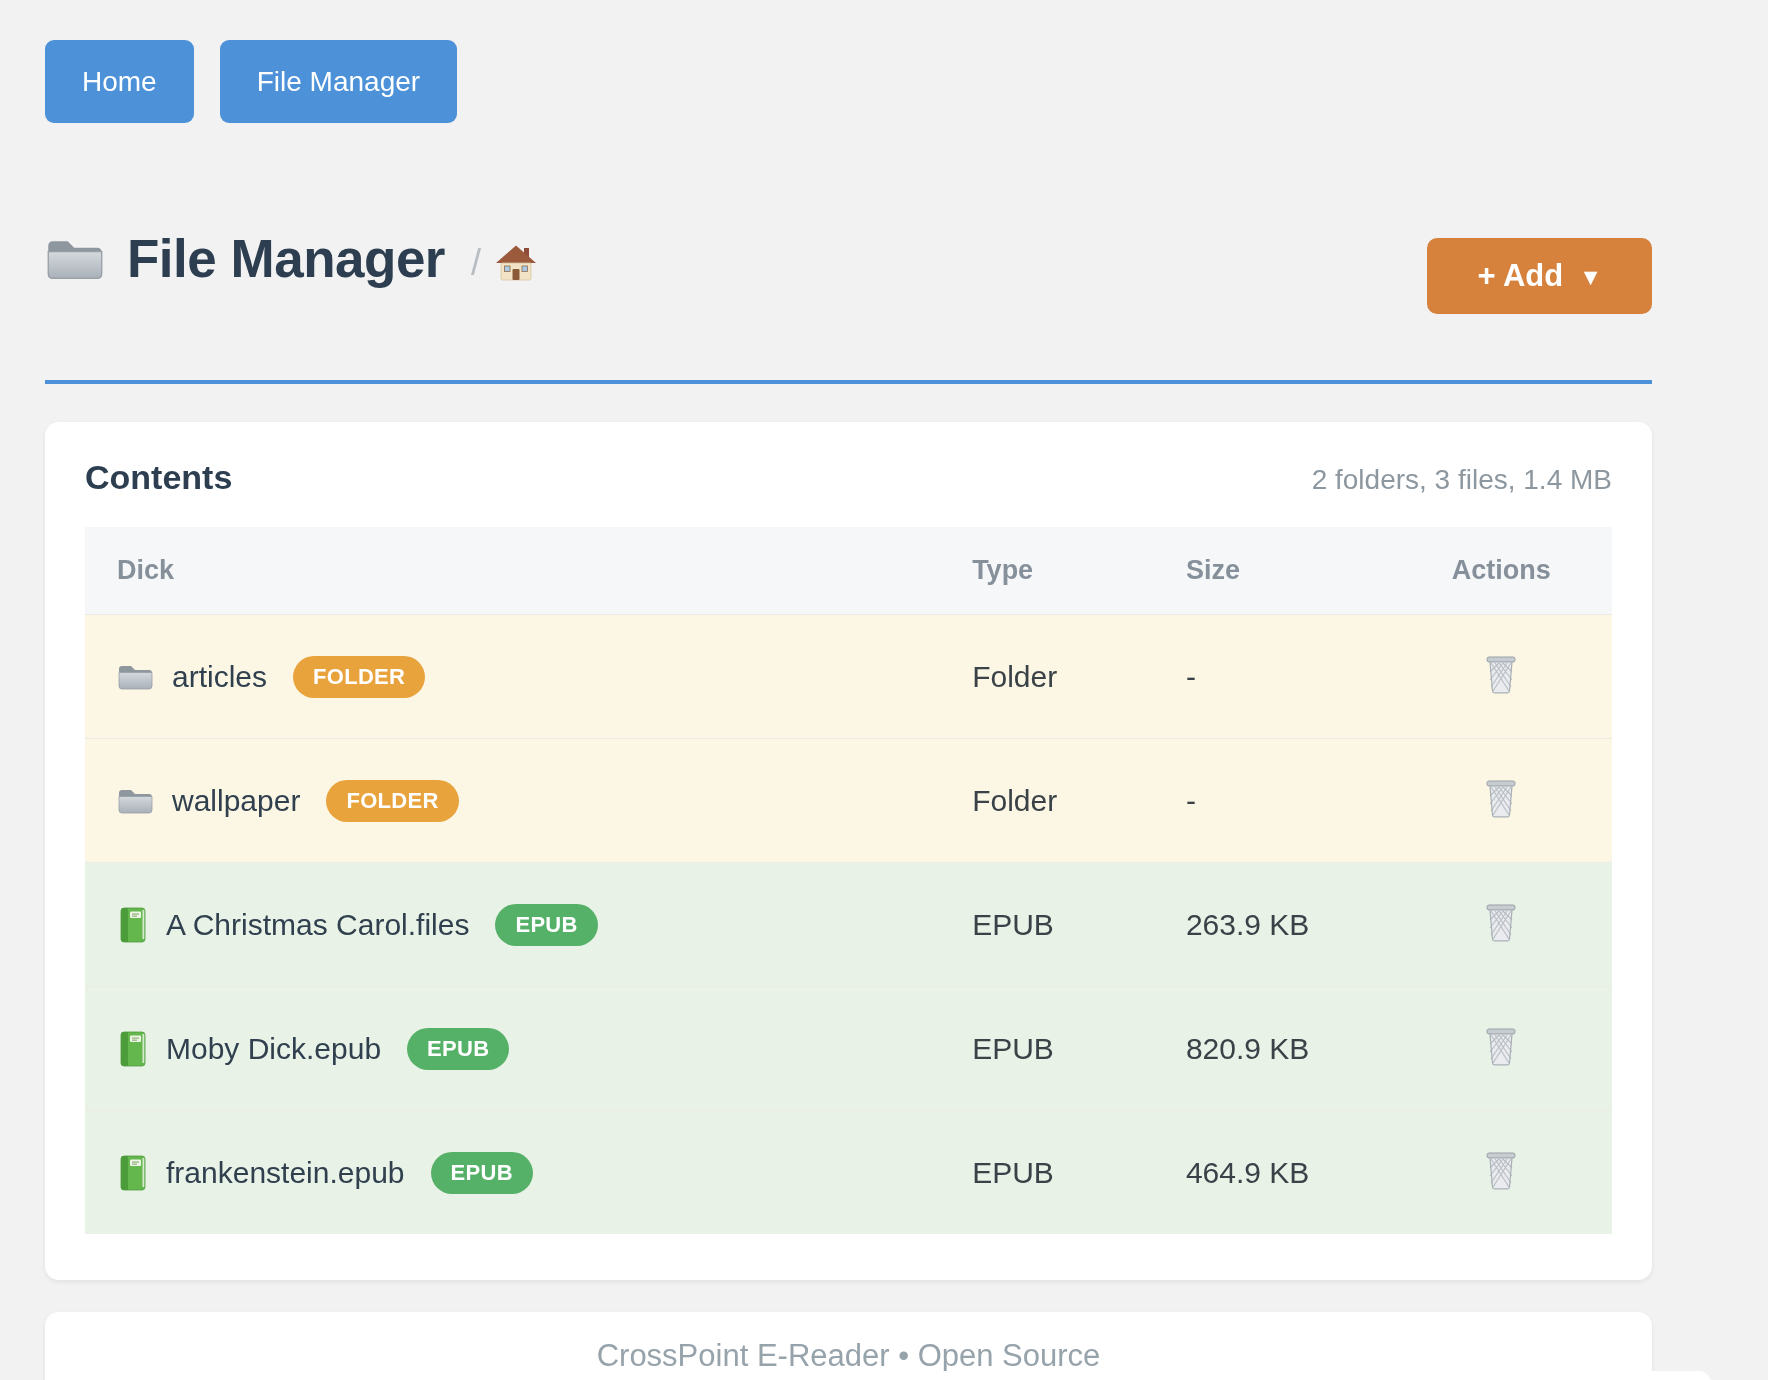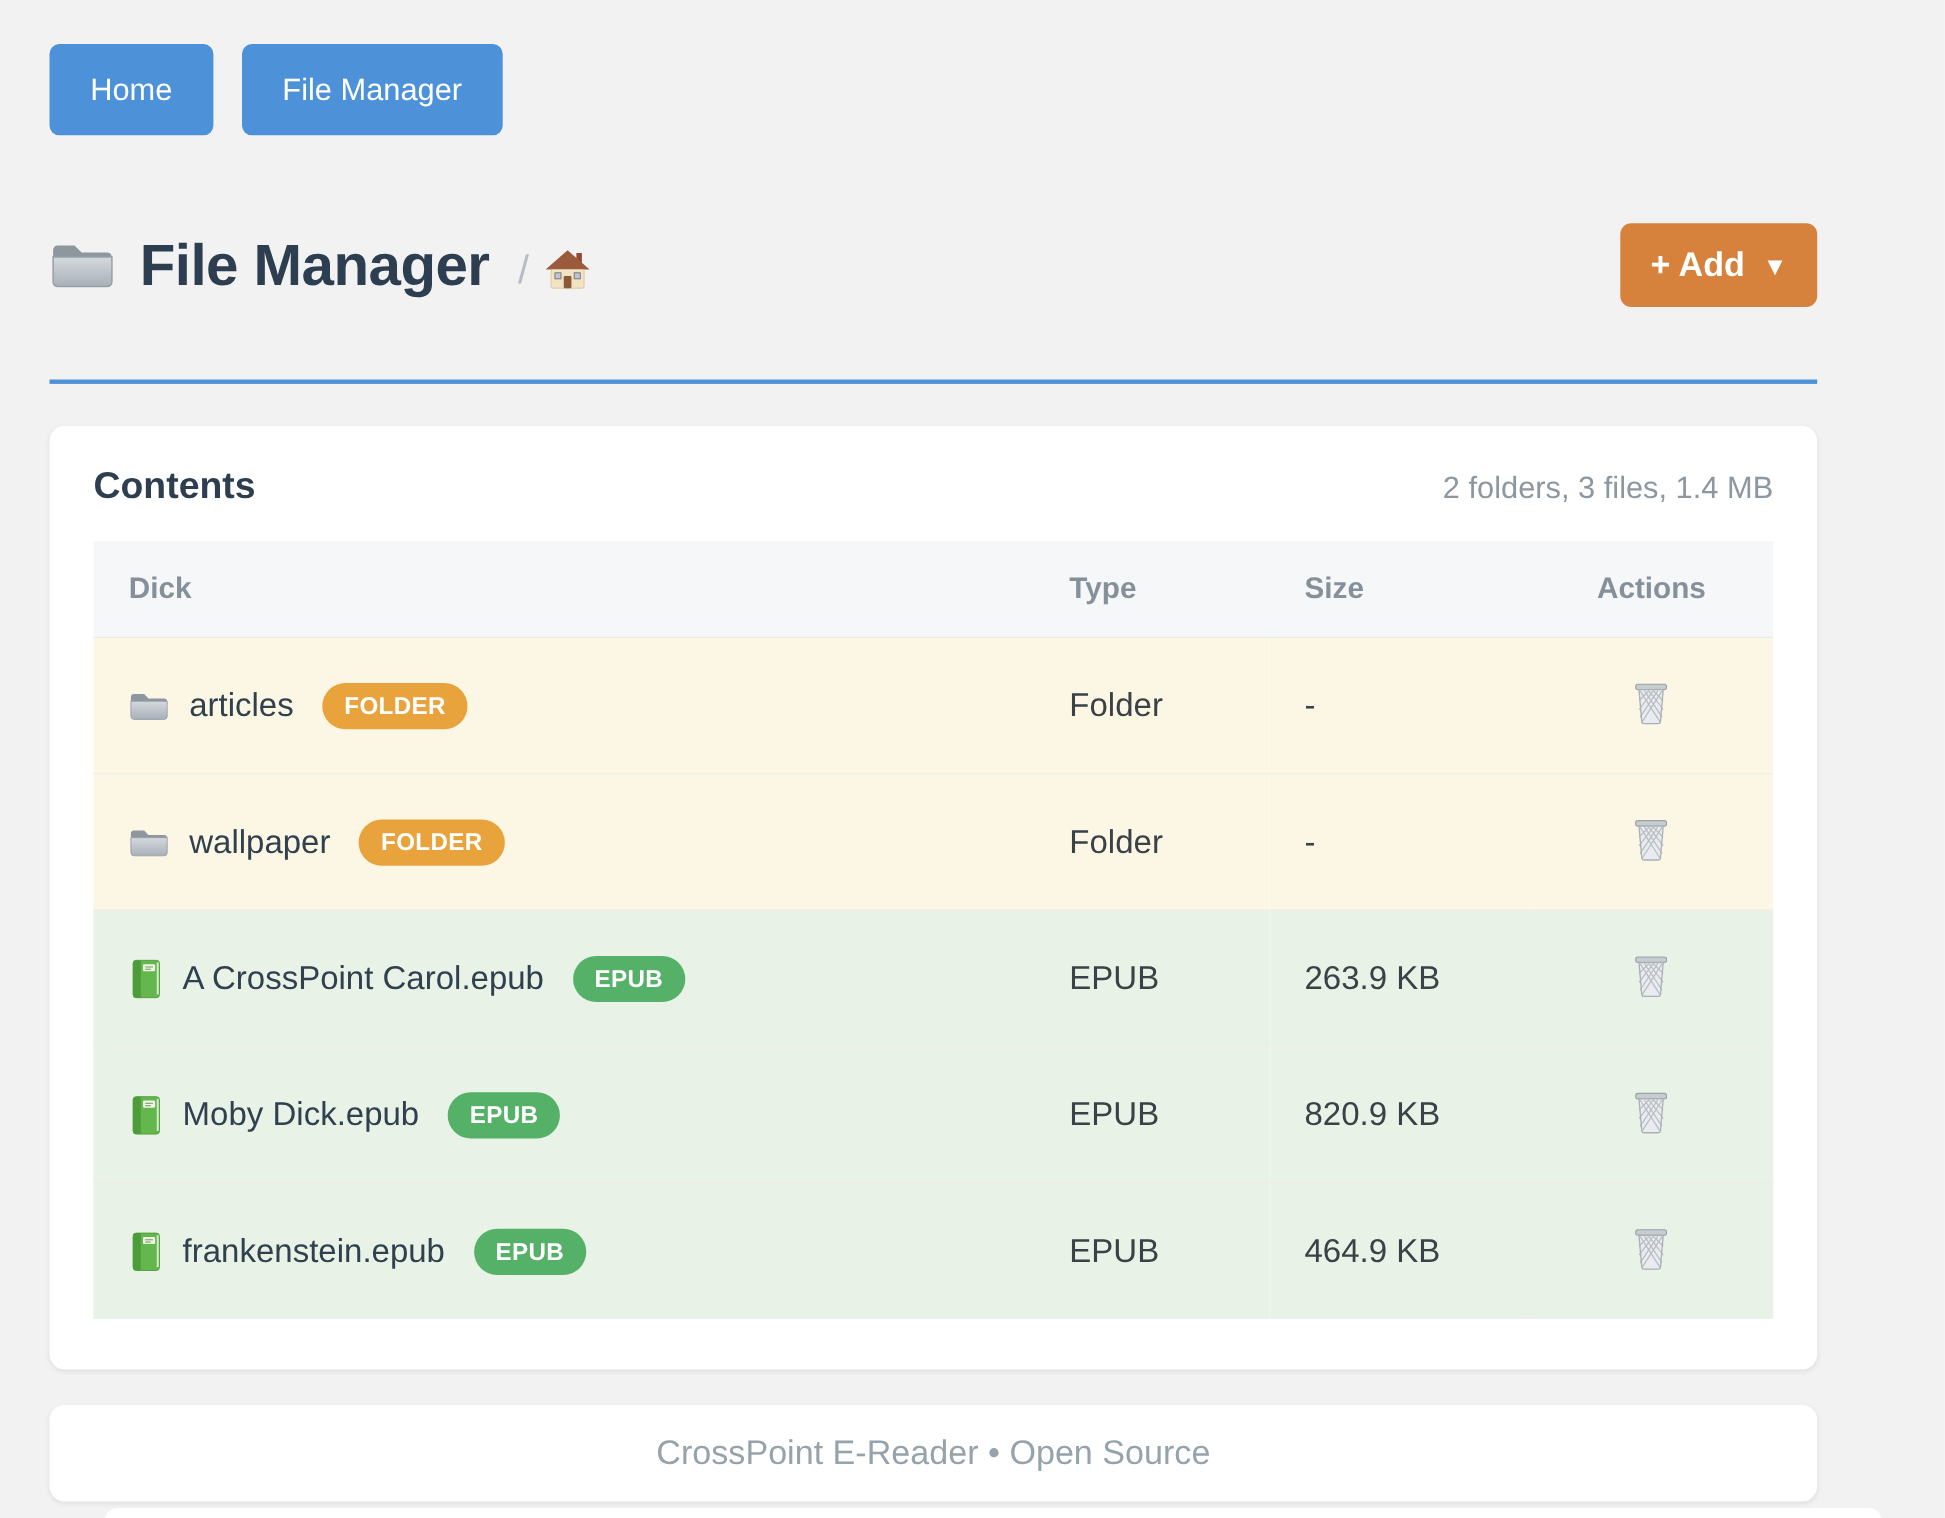--- a/index.html
+++ b/index.html
@@ -29,21 +29,21 @@
   .page-header{display:flex;align-items:center;margin-top:80px;}
   .icon svg{width:100%;height:100%;display:block;}
   .icon{display:inline-block;flex:0 0 auto;}
   .icon-title{width:60px;height:50px;margin-right:22px;}
   .page-title{font-size:53px;color:#2d3e50;margin:0;font-weight:700;letter-spacing:-0.5px;}
   .crumb-sep{color:#b7bdc3;font-size:36px;margin:8px 0 0 26px;}
   .icon-house-icon{width:42px;height:38px;margin:8px 0 0 14px;cursor:pointer;}
   .add-btn{
     margin-left:auto;display:flex;align-items:center;gap:16px;
     background:var(--accent-orange);border:none;border-radius:10px;color:#fff;
-    font-weight:700;font-size:31px;height:76px;padding:0 27px;font-family:inherit;cursor:pointer;
+    font-weight:700;font-size:31px;height:76px;padding:0 50px;font-family:inherit;cursor:pointer;margin-top:35px;
   }
   .add-btn .caret{font-size:23px;padding-top:3px;}
 
   .blue-rule{height:4px;background:var(--primary-blue);margin-top:66px;}
 
   
   .card{background:#fff;border-radius:14px;box-shadow:0 2px 5px rgba(0,0,0,0.07);}
   .contents-card{margin-top:38px;padding:36px 40px 46px 40px;}
   .contents-head{display:flex;align-items:baseline;justify-content:space-between;}
   .contents-title{font-size:34px;color:#2d3e50;margin:0;font-weight:700;}
@@ -203,21 +203,21 @@
                 <span class="icon icon-green-book-icon">
                   <svg viewBox="0 0 31 36">
                     <path d="M4 4 q0-3 3-3 h18 q3 0 3 3 v28 q0 3-3 3 H7 q-3 0-3-3 Z" fill="#64b74d" stroke="#4f9c3e" stroke-width="0.8"></path>
                     <path d="M4 4 q0-3 3-3 h4 v34 H7 q-3 0-3-3 Z" fill="#4c9c3c"></path>
                     <rect x="25.5" y="3" width="1.8" height="29" fill="#eaf4e4" opacity="0.85"></rect>
                     <rect x="13" y="4.5" width="11" height="6.5" rx="1" fill="#eef5e7"></rect>
                     <rect x="15" y="6.5" width="7" height="1.1" fill="#84ab70"></rect>
                     <rect x="15" y="8.6" width="5" height="1.1" fill="#84ab70"></rect>
                   </svg>
                 </span>
-                <span class="file-name">A CrossPoint Carol.epub</span>
+                <span class="file-name">A Christmas Carol.files</span>
                 <span class="badge badge-epub">EPUB</span>
               </div>
             </td>
             <td class="col-type">EPUB</td>
             <td class="col-size">263.9 KB</td>
             <td class="col-actions"><button class="trash-btn"><span class="icon icon-trash-icon"><svg viewBox="0 0 34 40">
                     <rect x="3" y="3" width="28" height="5" rx="2" fill="#c7ccd1" stroke="#9aa1a8" stroke-width="1"></rect>
                     <path d="M6 8 h22 l-2.5 29 a2 2 0 0 1 -2 1.8 h-13 a2 2 0 0 1 -2 -1.8 Z" fill="#e9ebee" stroke="#a9b0b7" stroke-width="1.2"></path>
                     <path d="M7 9 L25 37 M11 9 L27 33 M15 9 L28 26 M19 9 L28 18 M27 9 L9 37 M23 9 L7 33 M19 9 L6 26 M15 9 L6 18" stroke="#aab1b8" stroke-width="1.1" fill="none" opacity="0.8"></path>
                   </svg></span></button></td>

